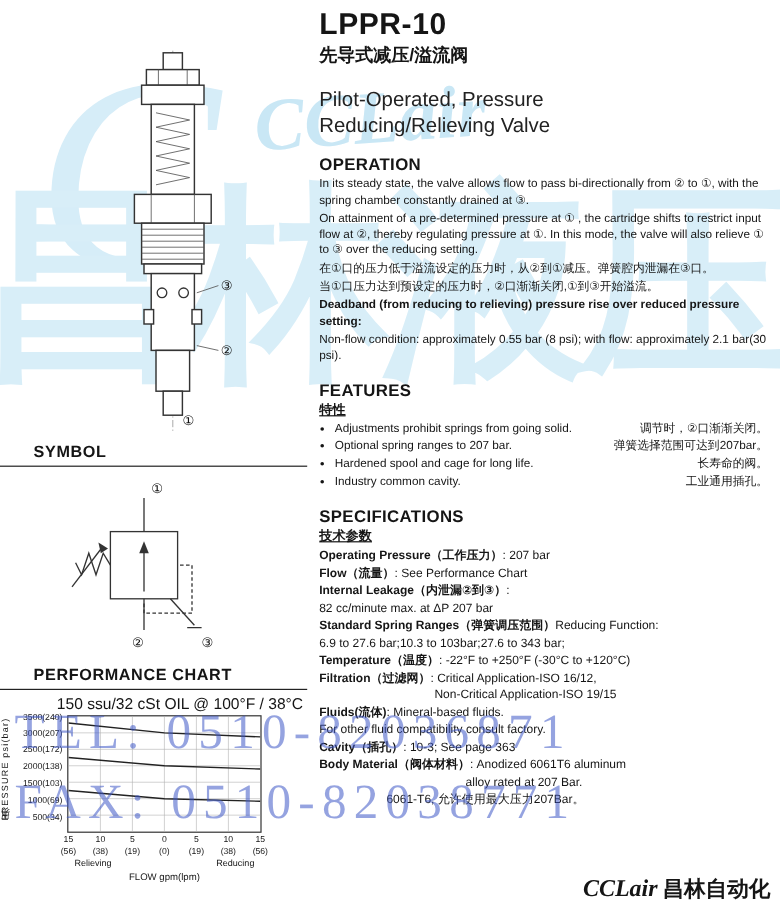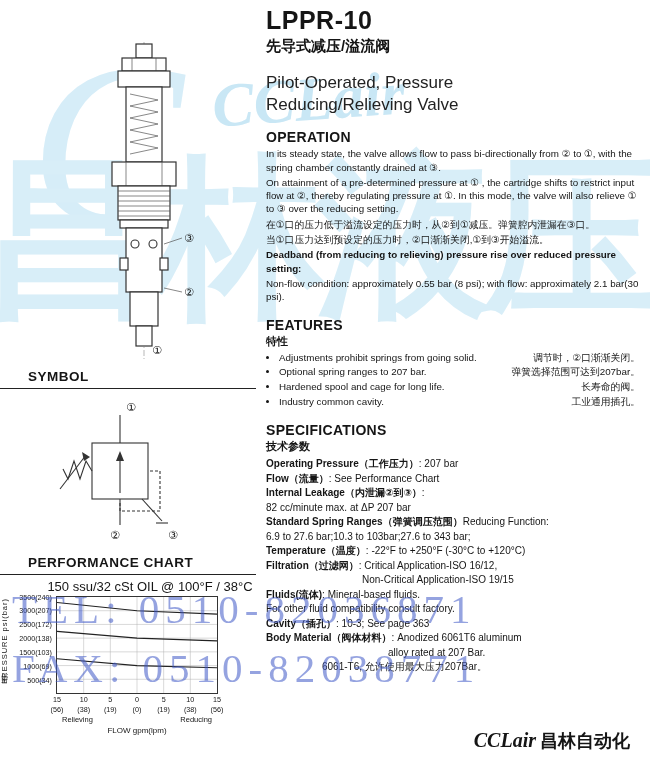--- a/index.html
+++ b/index.html
@@ -51,32 +51,32 @@
   .flow-label { margin-left:48px; width:178px; text-align:center; font-size:8px; margin-top:2px; }
   .y-title { position:absolute; left:0px; top:598px; writing-mode:vertical-rl; transform:rotate(180deg);
              font-size:7.5px; letter-spacing:1px; z-index:1; }
 
   
   .right-col { position:absolute; left:266px; top:6px; width:378px; z-index:1; }
   .model { font-size:25px; font-weight:bold; letter-spacing:0.5px; }
   .title-cn { font-size:15px; font-weight:bold; margin-top:2px; }
   .subtitle { font-size:17px; color:#222; margin-top:16px; width:270px; line-height:1.3; }
   .h-sec { font-weight:bold; font-size:14px; margin-top:13px; letter-spacing:0.3px; }
-  .h-cn  { font-weight:bold; font-size:11px; margin-top:1px; }
+  .h-cn  { font-weight:bold; font-size:11px; margin-top:1px;text-decoration:underline; }
   .op-p { font-size:9.8px; line-height:1.36; margin-top:2px; width:374px; }
   .op-p.bold { font-weight:bold; }
   .feat-list { margin:2px 0 0; padding-left:13px; width:374px; list-style:disc outside; }
   .feat-list li { font-size:9.8px; line-height:1.5; }
   .feat-list li .cn { float:right; }
   .spec-lines { margin-top:3px; }
   .spec-line { font-size:10px; line-height:1.45; width:376px; }
   .spec-line .b { font-weight:bold; }
 
   
-  .footer { position:absolute; right:20px; top:729px; z-index:2; font-weight:bold; font-size:18px; white-space:nowrap; }
+  .footer { position:absolute; right:8px; top:729px; z-index:2; font-weight:bold; font-size:18px; white-space:nowrap; }
   .footer .en { font-family:"Liberation Serif",serif; font-style:italic; font-size:20px; margin-right:4px; }
 </style>
 </head>
 <body>
 
 <div class="wm" id="wm-c">C</div>
 <div class="wm" id="wm-script">CCLair</div>
 <div class="wm" id="wm-cn">昌林液压</div>
 
 <div class="left-col">

